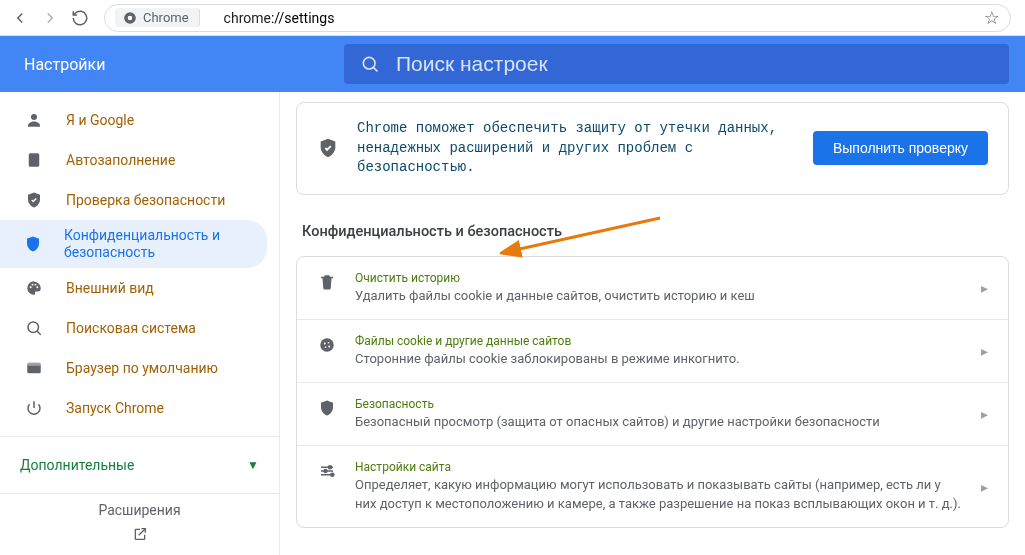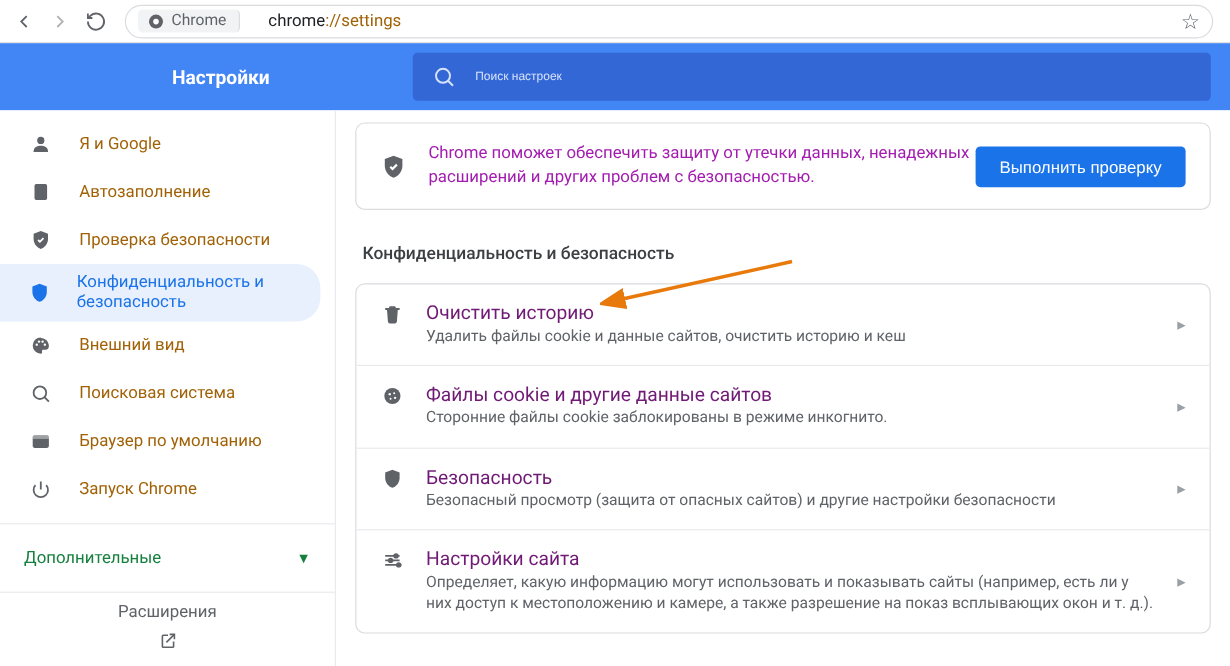--- a/index.html
+++ b/index.html
@@ -47,50 +47,50 @@
     background: #f1f3f4;
     padding: 2px 8px;
     border-radius: 4px;
     font-size: 13px;
     color: #5f6368;
     border-right: 1px solid #dadce0;
     padding-right: 10px;
     display: flex; align-items: center; gap:6px;
   }
   .omnibox .url { color: #202124; }
-  .omnibox .url .dim { color: #a16207; }
+  .omnibox .url .dim { color: #000000; }
   .star { margin-left: auto; color: #5f6368; font-size: 18px; }
 
   
   .blue-header {
     height: 56px;
     background: #4285f4;
     display: flex;
     align-items: center;
     padding-left: 24px;
     color: #fff;
   }
-  .blue-header .title { font-size: 16px; font-weight: 700; width: 320px; text-align: center; }
+  .blue-header .title { font-size: 16px; font-weight: 400; width: 320px; }
   .search-wrap {
     flex: 1;
     margin-right: 16px;
   }
   .search-box {
     background: #3367d6;
     height: 40px;
     border-radius: 4px;
     display: flex;
     align-items: center;
     padding: 0 16px;
     gap: 16px;
     color: #eaf1fe;
   }
   .search-box input {
     background: transparent; border: none; outline: none;
-    color: #fff; font-size: 10px; flex:1;
+    color: #fff; font-size: 21px; flex:1;
   }
   .search-box input::placeholder { color: #d7e3fc; }
 
   
   .content-area {
     display: flex;
     height: calc(555px - 36px - 56px);
     background: #fff;
   }
 
@@ -150,21 +150,21 @@
     background: #fff;
   }
 
   .safety-card {
     display: flex;
     align-items: center;
     padding: 16px 20px;
     margin-bottom: 28px;
   }
   .safety-card .icon { color: #5f6368; margin-right: 18px; }
-  .safety-card .text { flex:1; font-size: 14px; color: #a21caf; line-height: 1.4; }
+  .safety-card .text { flex:1; font-size: 14px; color: #0c4a6e; line-height: 1.4; font-family: Liberation Mono, monospace; }
   .safety-card .btn {
     background: #1a73e8; color:#fff; border:none;
     padding: 9px 20px; border-radius: 4px; font-size: 14px;
     font-weight: 500; cursor: pointer;
   }
 
   .section-title {
     font-size: 14.5px; color: #3c4043; font-weight: 500;
     margin: 0 0 16px 6px;
   }
@@ -174,21 +174,21 @@
     display: flex; align-items: flex-start;
     padding: 14px 20px;
     border-top: 1px solid #e8eaed;
     gap: 18px;
     cursor: pointer;
     min-height: 58px;
   }
   .row:first-child { border-top: none; }
   .row .icon { color:#5f6368; width: 20px; margin-top: 2px; display:flex; justify-content:center; }
   .row .body { flex:1; }
-  .row .body .title { font-size: 16px; color:#701a75; margin-bottom: 2px; }
+  .row .body .title { font-size: 12px; color:#4d7c0f; margin-bottom: 2px; }
   .row .body .sub { font-size: 13px; color:#5f6368; line-height: 1.4; }
   .row .arrow { color: #9aa0a6; font-size: 14px; align-self: center; }
 
   svg { display: block; }
 
   
   .annotation-arrow {
     position: absolute;
     pointer-events: none;
   }

